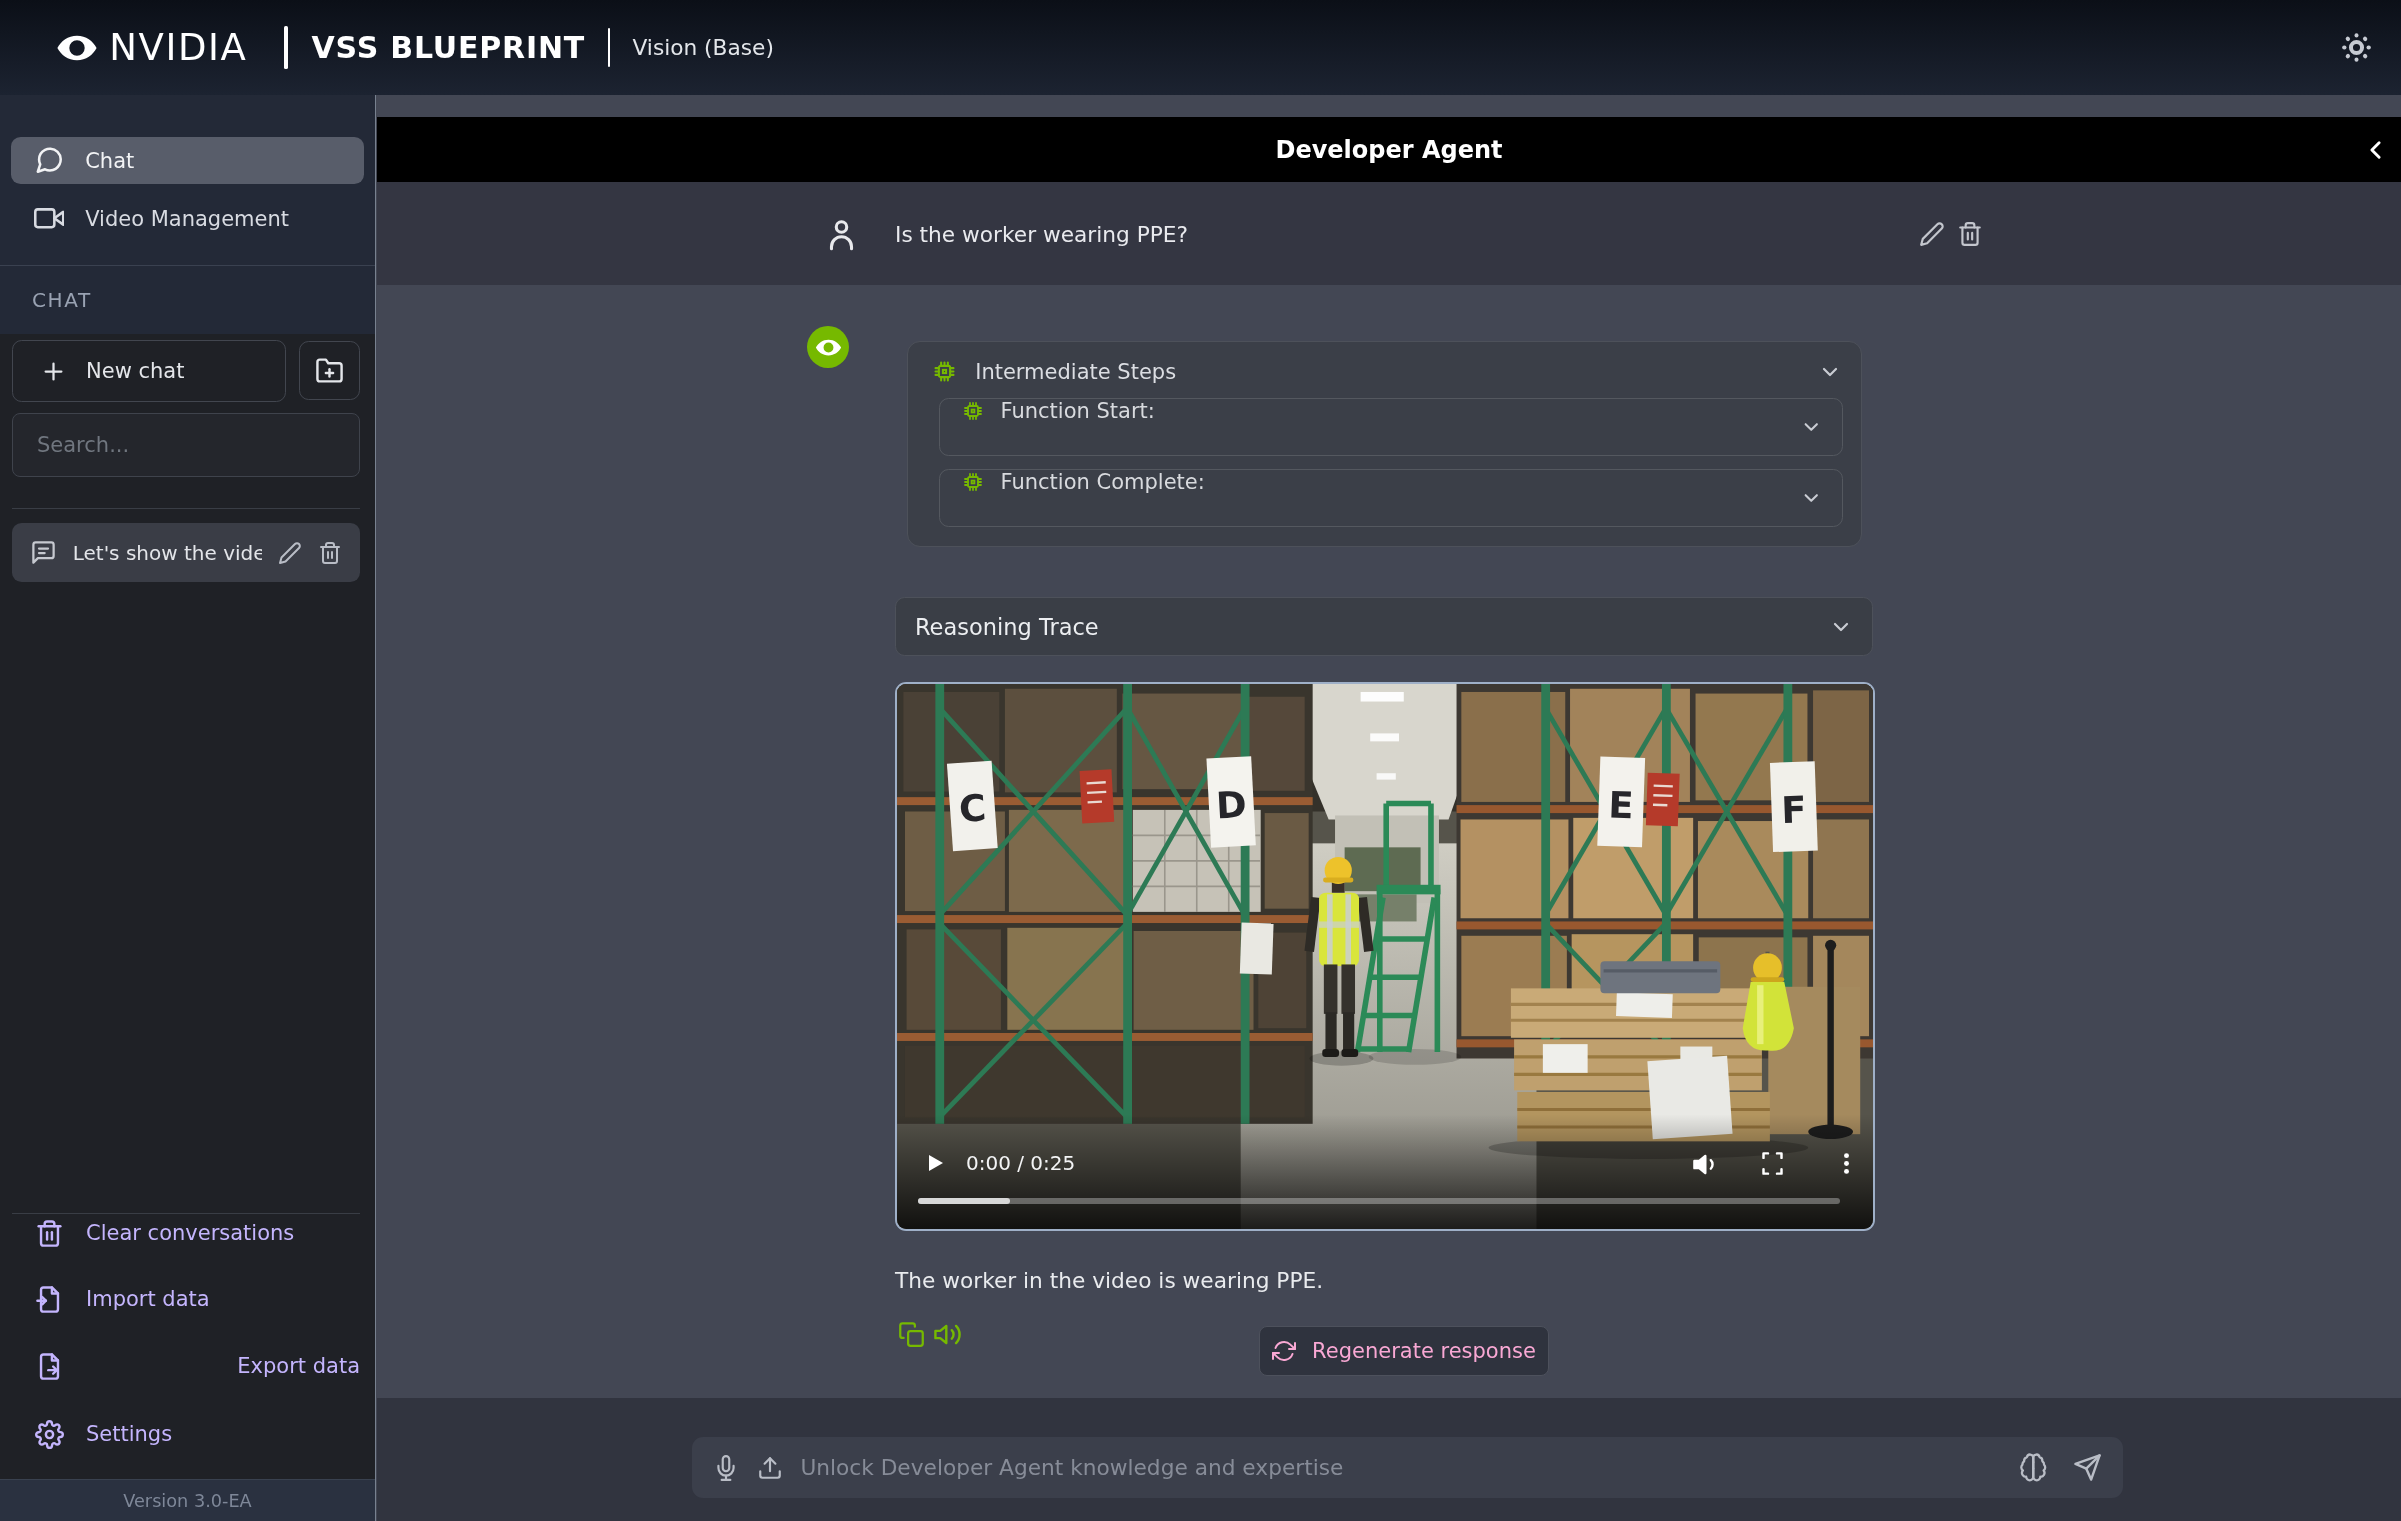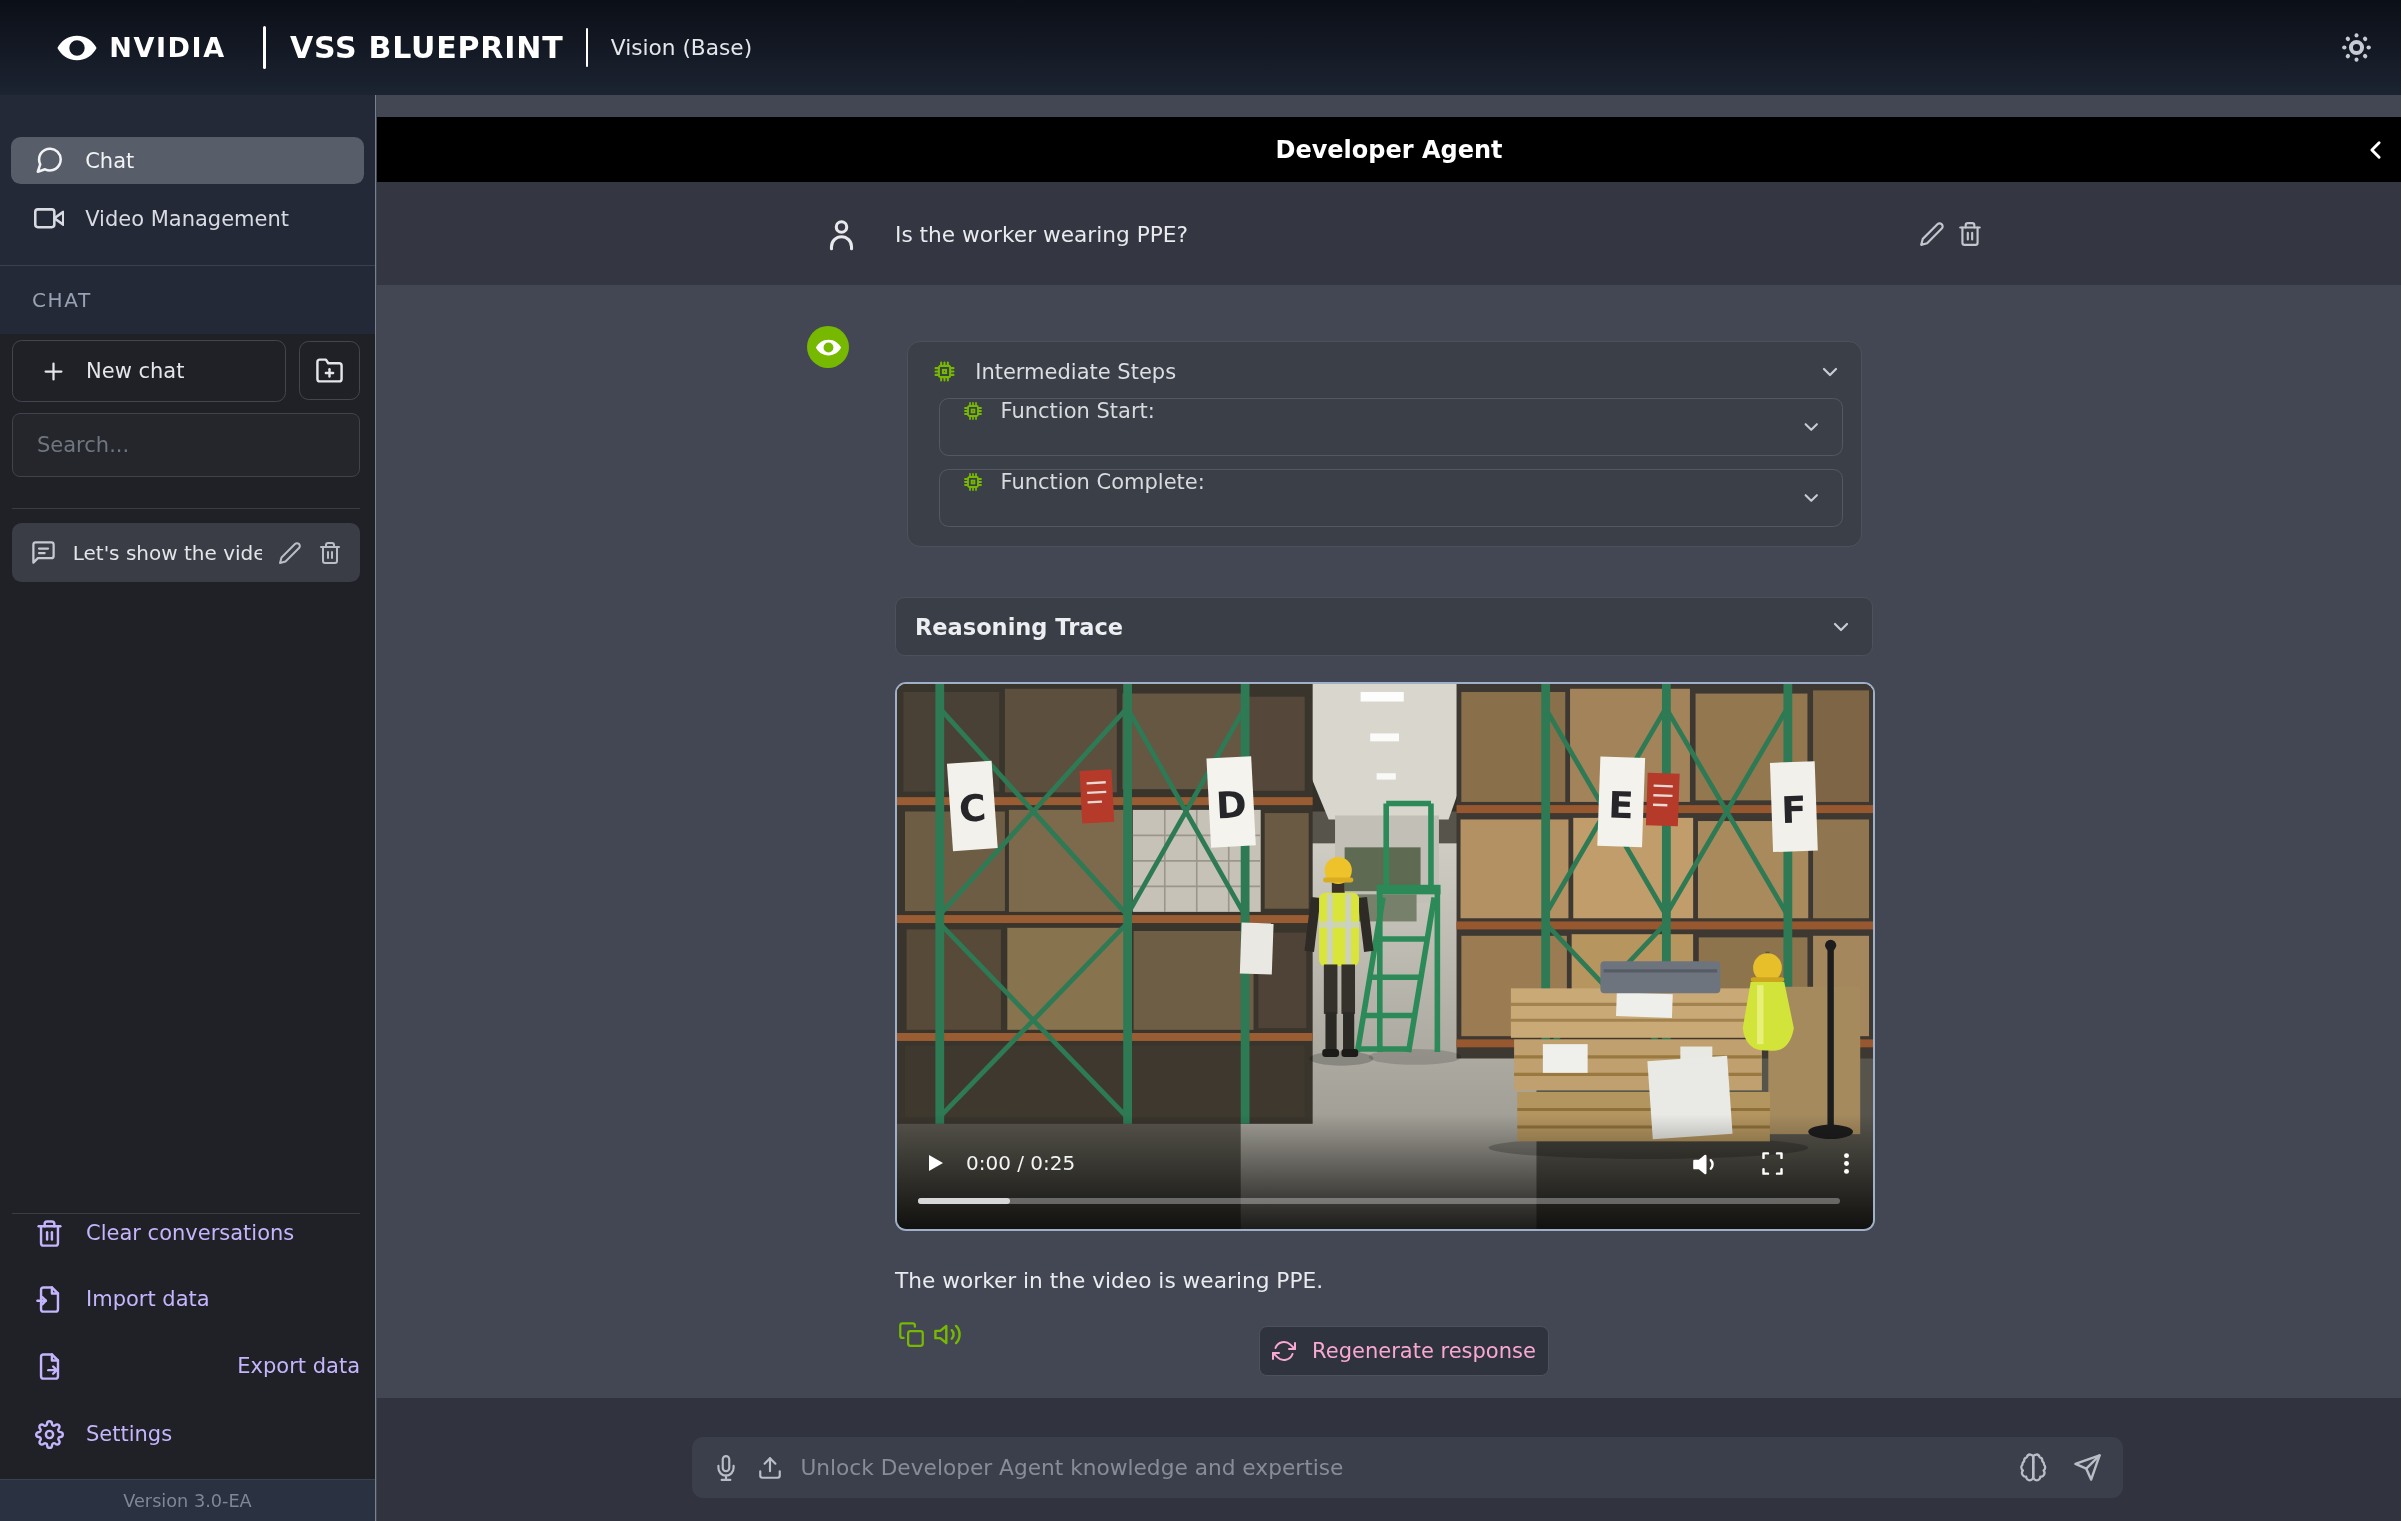--- a/index.html
+++ b/index.html
@@ -11,21 +11,21 @@
   }
   .abs { position:absolute; }
   svg.ic { display:block; }
 
   
   #topbar {
     position:absolute; left:0; top:0; width:2401px; height:95px;
     background:linear-gradient(180deg,#0b0f17 0%,#1c2331 100%);
     display:flex; align-items:center; padding-left:56px;
   }
-  .brand-word { font-size:27px; font-weight:700; letter-spacing:1.6px; color:#ffffff; margin-left:11.2px; }
+  .brand-word { font-size:37px; font-weight:400; letter-spacing:1.6px; color:#ffffff; margin-left:11.2px; }
   .tb-sep { width:3.2px; height:43px; background:#ffffff; border-radius:1.6px; }
   .tb-title { font-size:30px; font-weight:800; letter-spacing:0.8px; color:#ffffff; }
   .tb-sub { font-size:21.7px; font-weight:400; color:#e3e6ea; }
 
   
   #sidebar {
     position:absolute; left:0; top:95px; width:376px; height:1427px;
     background:#232937; border-right:1.6px solid #78818f;
   }
   .side-nav-item {
@@ -98,21 +98,21 @@
   .steps-head .t { font-size:21px; color:#dcdee3; }
   .sub-box {
     position:absolute; left:30.5px; width:904px; height:58px;
     border:0.8px solid #54585f; border-radius:9.6px;
     display:flex; align-items:flex-start; gap:16px; padding:0 21px; cursor:pointer;
   }
   .sub-box .t { font-size:21px; color:#d8dade; }
   .chev-right { position:absolute; right:19px; top:50%; transform:translateY(-50%); }
   #reason-card { left:518px; top:502px; width:978px; height:59px; border-radius:9.6px; background:#3a3e46; }
   .reason-head { position:relative; height:100%; display:flex; align-items:center; padding:0 19px; cursor:pointer; }
-  .reason-head .t { font-size:22.5px; font-weight:700; color:#eceef1; }
+  .reason-head .t { font-size:22.5px; font-weight:400; color:#eceef1; }
 
   
   #video-box {
     position:absolute; left:518px; top:587px; width:980px; height:549px;
     border:2.4px solid #9fb0c8; border-radius:11.2px; overflow:hidden; background:#55534a; cursor:pointer;
   }
   #video-box svg.scene { position:absolute; left:0; top:0; width:100%; height:100%; }
   .vc { position:absolute; color:#ffffff; }
   #video-time { font-size:20px; color:#f3f4f5; }
   #progress-track {

